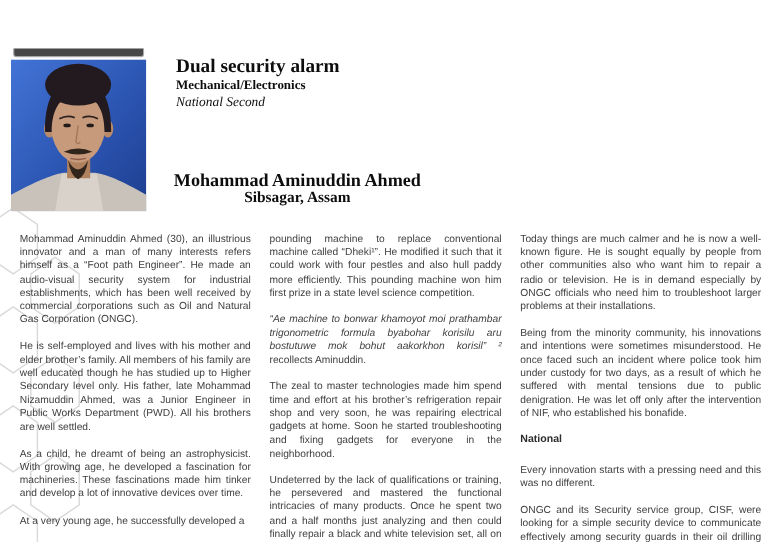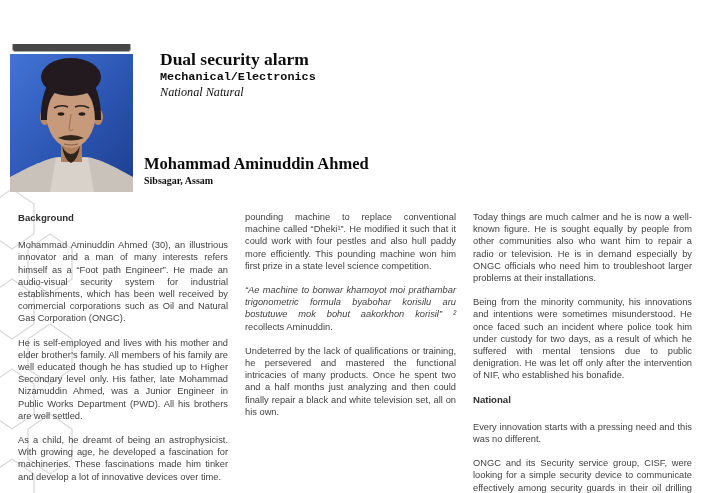--- a/index.html
+++ b/index.html
@@ -11,25 +11,25 @@
   .watermark{position:absolute;left:-18px;top:142px;z-index:0;}
   
   .top-bar{
     position:absolute;left:12px;top:-2px;width:117px;height:8px;
     background:#474747;border:1px solid #a8a8a8;border-radius:3px;z-index:2;
   }
   .photo-frame{position:absolute;left:10px;top:10px;width:123px;height:138px;z-index:2;}
   
   .header-block{position:absolute;left:160px;top:5px;z-index:2;font-family:"Liberation Serif",serif;color:#0d0d0d;}
   .title{font-size:17.5px;font-weight:bold;line-height:20px;}
-  .category{font-size:11.8px;font-weight:bold;line-height:14px;margin-top:1px;font-family:Liberation Mono, monospace;}
+  .category{font-size:11.8px;font-weight:bold;line-height:14px;margin-top:1px;}
   .award{font-size:12.2px;font-style:italic;line-height:14px;margin-top:1px;}
-  .name-block{position:absolute;left:144px;top:110px;z-index:2;font-family:"Liberation Serif",serif;color:#0d0d0d;}
+  .name-block{position:absolute;left:158px;top:110px;z-index:2;font-family:"Liberation Serif",serif;color:#0d0d0d;}
   .person-name{font-size:16.5px;font-weight:bold;line-height:19px;}
-  .person-location{font-size:10px;font-weight:bold;line-height:12px;margin-top:2px;}
+  .person-location{font-size:14px;font-weight:bold;line-height:12px;margin-top:2px;text-align:center;}
   
   .columns{
     position:absolute;left:18px;top:167px;width:674px;display:flex;z-index:1;
   }
   .col{font-size:9.3px;line-height:12.2px;text-align:justify;}
   .col1{width:210px;margin-right:17px;}
   .col2{width:211px;margin-right:17px;}
   .col3{width:219px;}
   .col p{margin:0 0 12px 0;}
   .col-heading{font-weight:bold;font-size:9.6px;color:#2e2e2e;margin:1px 0 15px 0;text-align:left;}
@@ -95,41 +95,41 @@
 
       <path d="M54,90 q7,2 14,0" stroke="#8d5a45" stroke-width="1.2" fill="none"></path>
 
       <path d="M52,92 Q54,106 61,109 Q68,106 70,92 Q66,100 61,100 Q56,100 52,92 Z" fill="#31241b"></path>
     </svg>
   </div>
 
   <div class="header-block">
     <div class="title">Dual security alarm</div>
     <div class="category">Mechanical/Electronics</div>
-    <div class="award">National Natural</div>
+    <div class="award">National Second</div>
   </div>
 
   <div class="name-block">
     <div class="person-name">Mohammad Aminuddin Ahmed</div>
     <div class="person-location">Sibsagar, Assam</div>
   </div>
 
   <div class="columns">
 
     <div class="col col1">
-      <div class="col-heading">Background</div>
       <p>Mohammad Aminuddin Ahmed (30), an illustrious innovator and a man of many interests refers himself as a “Foot path Engineer”. He made an audio-visual security system for industrial establishments, which has been well received by commercial corporations such as Oil and Natural Gas Corporation (ONGC).</p>
       <p>He is self-employed and lives with his mother and elder brother’s family. All members of his family are well educated though he has studied up to Higher Secondary level only. His father, late Mohammad Nizamuddin Ahmed, was a Junior Engineer in Public Works Department (PWD). All his brothers are well settled.</p>
       <p>As a child, he dreamt of being an astrophysicist. With growing age, he developed a fascination for machineries. These fascinations made him tinker and develop a lot of innovative devices over time.</p>
       <p>At a very young age, he successfully developed a</p>
     </div>
 
     <div class="col col2">
       <p>pounding machine to replace conventional machine called “Dheki¹”. He modified it such that it could work with four pestles and also hull paddy more efficiently. This pounding machine won him first prize in a state level science competition.</p>
       <p><span class="quote-italic">“Ae machine to bonwar khamoyot moi prathambar trigonometric formula byabohar korisilu aru bostutuwe mok bohut aakorkhon korisil” ²</span><span> recollects Aminuddin.</span></p>
+      <p>The zeal to master technologies made him spend time and effort at his brother’s refrigeration repair shop and very soon, he was repairing electrical gadgets at home. Soon he started troubleshooting and fixing gadgets for everyone in the neighborhood.</p>
       <p>Undeterred by the lack of qualifications or training, he persevered and mastered the functional intricacies of many products. Once he spent two and a half months just analyzing and then could finally repair a black and white television set, all on his own.</p>
     </div>
 
     <div class="col col3">
       <p>Today things are much calmer and he is now a well-known figure. He is sought equally by people from other communities also who want him to repair a radio or television. He is in demand especially by ONGC officials who need him to troubleshoot larger problems at their installations.</p>
       <p>Being from the minority community, his innovations and intentions were sometimes misunderstood. He once faced such an incident where police took him under custody for two days, as a result of which he suffered with mental tensions due to public denigration. He was let off only after the intervention of NIF, who established his bonafide.</p>
       <div class="col-heading">National</div>
       <p>Every innovation starts with a pressing need and this was no different.</p>
       <p>ONGC and its Security service group, CISF, were looking for a simple security device to communicate effectively among security guards in their oil drilling sites. During full though drilling process, the</p>
     </div>

